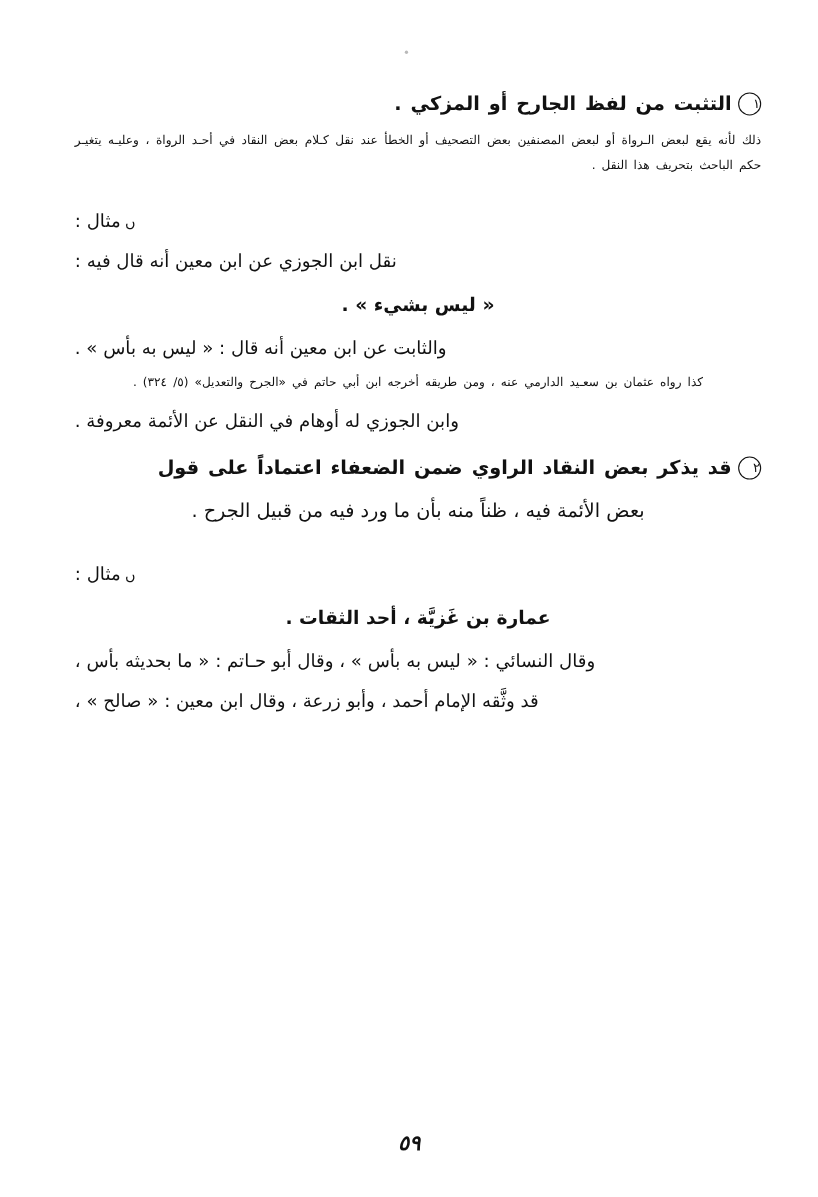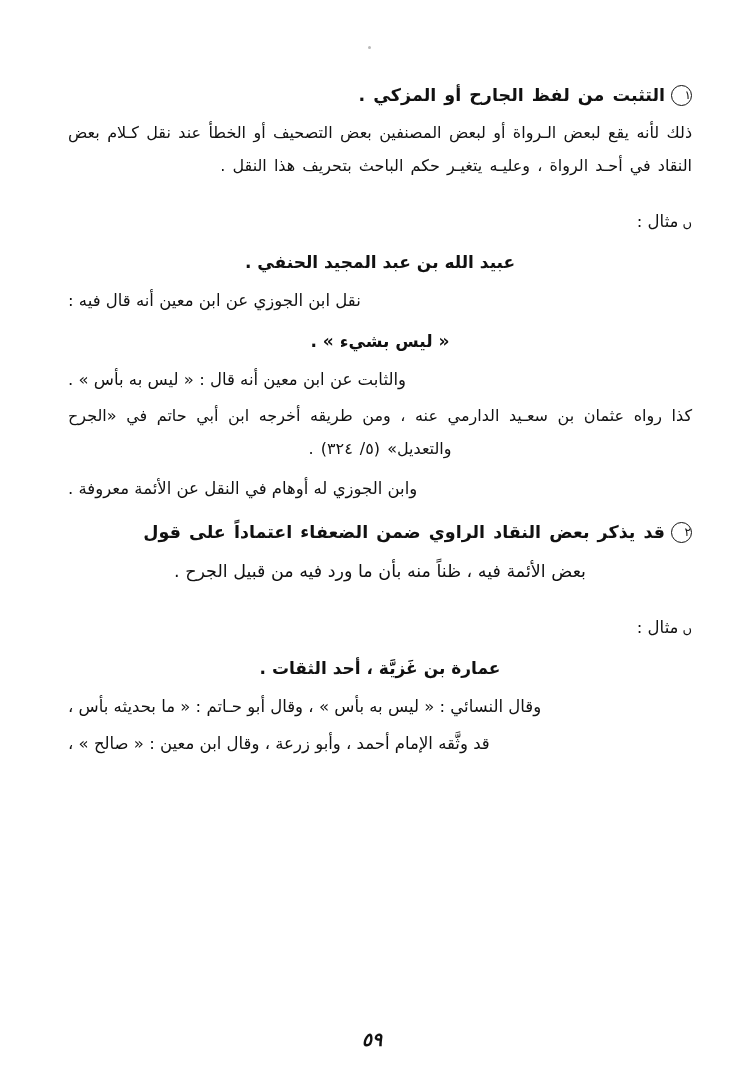--- a/index.html
+++ b/index.html
@@ -22,21 +22,21 @@
     box-sizing: border-box;
     direction: rtl;
   }
   .content {
     width: 624px;
     margin: 0 auto;
   }
 
   
   .para {
-    font-size: 16px;
+    font-size: 11px;
     line-height: 2.05;
     text-align: justify;
     text-align-last: center;
     margin: 0 0 6px 0;
     letter-spacing: 0.2px;
     word-spacing: 2px;
   }
   .para.justify-last-right {
     text-align-last: right;
   }
@@ -90,21 +90,21 @@
   .center-line {
     font-size: 16.5px;
     text-align: left;
     margin: 4px 0 4px 0;
     line-height: 2.0;
   }
 
   
   .example-label {
     font-size: 16.5px;
-    text-align: right;
+    text-align: left;
     margin: 10px 0 4px 0;
     line-height: 2.0;
   }
   .example-marker {
     font-size: 13px;
     display: inline-block;
     margin-left: 4px;
   }
 
   .spacer-sm { height: 6px; }
@@ -143,21 +143,20 @@
     </div>
 
     <p class="para justify-last-right">ذلك لأنه يقع لبعض الـرواة أو لبعض المصنفين بعض التصحيف أو الخطأ عند نقل كـلام بعض النقاد في أحـد الرواة ، وعليـه يتغيـر حكم الباحث بتحريف هذا النقل .</p>
 
     <div class="spacer-sm"></div>
 
     <div class="example-label">
       <span class="example-marker">ں</span><span>مثال :</span>
     </div>
 
-    <div class="name-line">عبيد الله بن عبد المجيد الحنفي .</div>
 
     <div class="center-line">نقل ابن الجوزي عن ابن معين أنه قال فيه :</div>
     <div class="name-line">« ليس بشيء » .</div>
     <div class="center-line">والثابت عن ابن معين أنه قال : « ليس به بأس » .</div>
 
     <p class="para">كذا رواه عثمان بن سعـيد الدارمي عنه ، ومن طريقه أخرجه ابن أبي حاتم في «الجرح والتعديل» (٥/ ٣٢٤) .</p>
 
     <div class="center-line">وابن الجوزي له أوهام في النقل عن الأئمة معروفة .</div>
 
     <div class="spacer-sm"></div>

